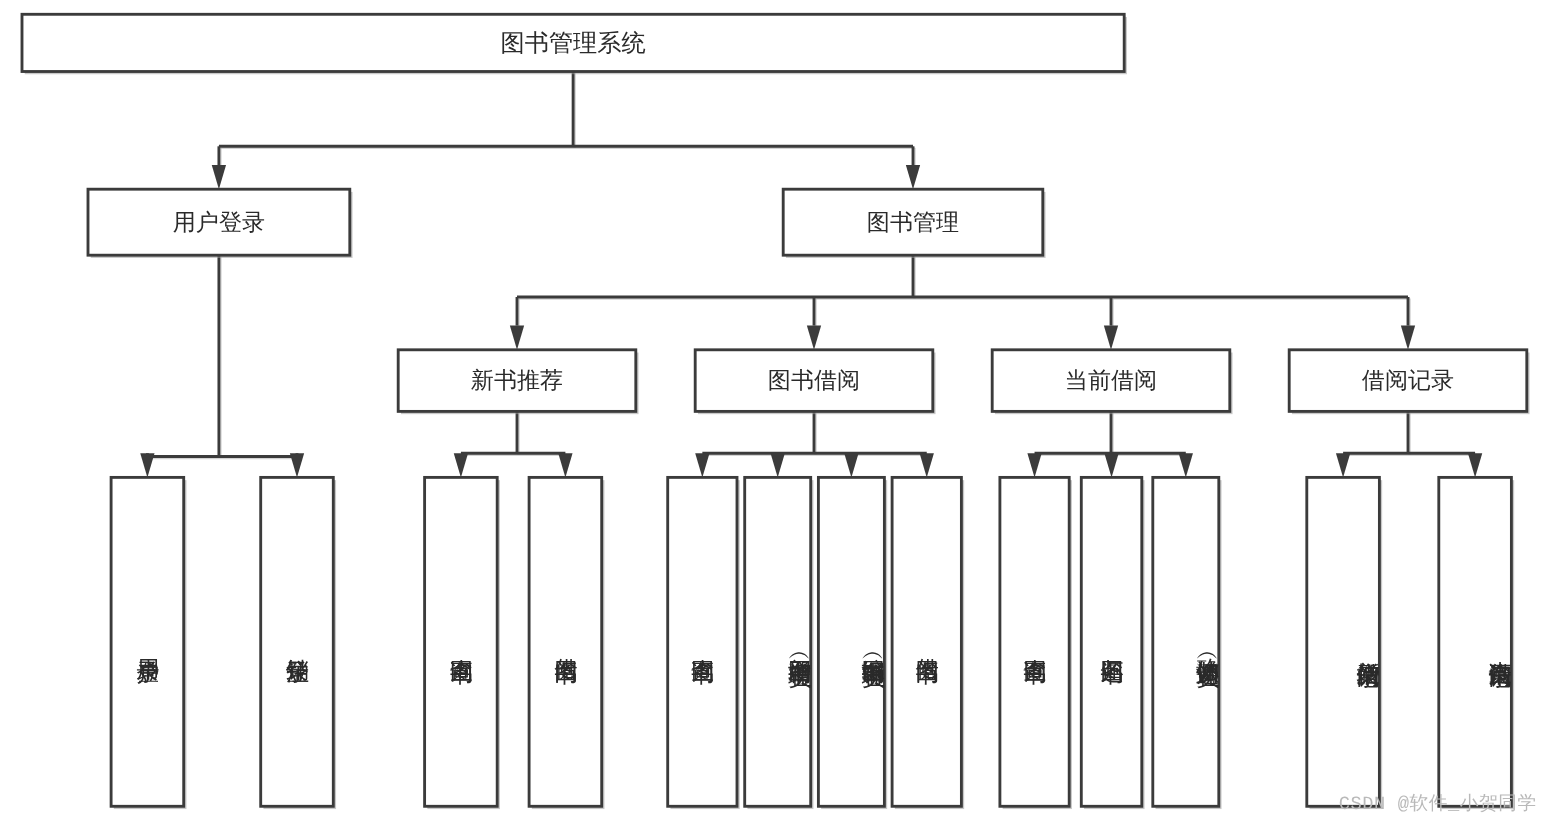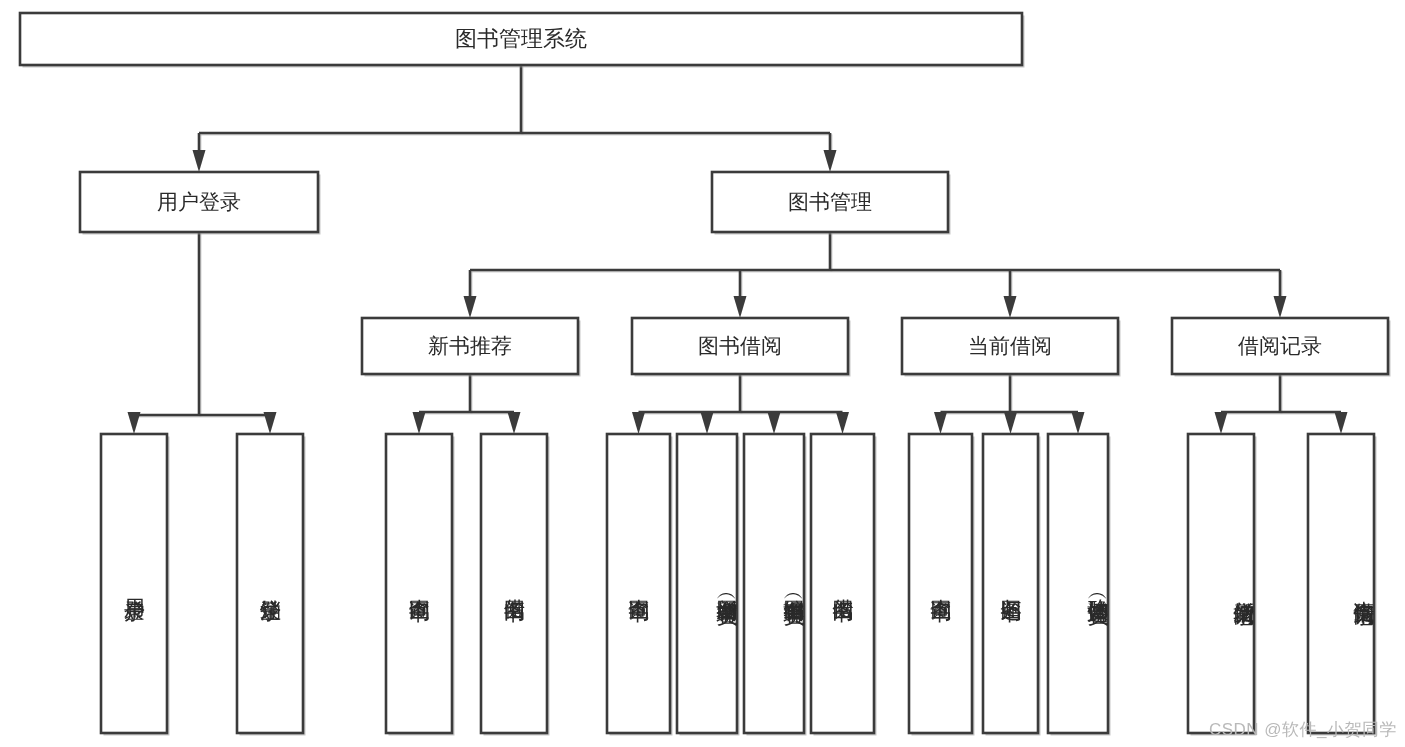--- a/index.html
+++ b/index.html
@@ -32,21 +32,21 @@
     text-orientation:upright;
     letter-spacing:1px;
     line-height:1;
     display:flex;align-items:flex-start;justify-content:center;
     white-space:nowrap;
     pointer-events:none;
   }
   .vlabel.center{align-items:center;}
   #watermark{
     position:absolute;right:8px;bottom:6px;
-    font-family:Liberation Sans, sans-serif;
+    font-family:Liberation Mono, monospace;
     font-size:17px;color:#b9b9b9;white-space:nowrap;
     letter-spacing:.5px;
     margin-left:32px;
   }
 </style>
 </head>
 <body>
 
 <div id="diagram-root">
 

